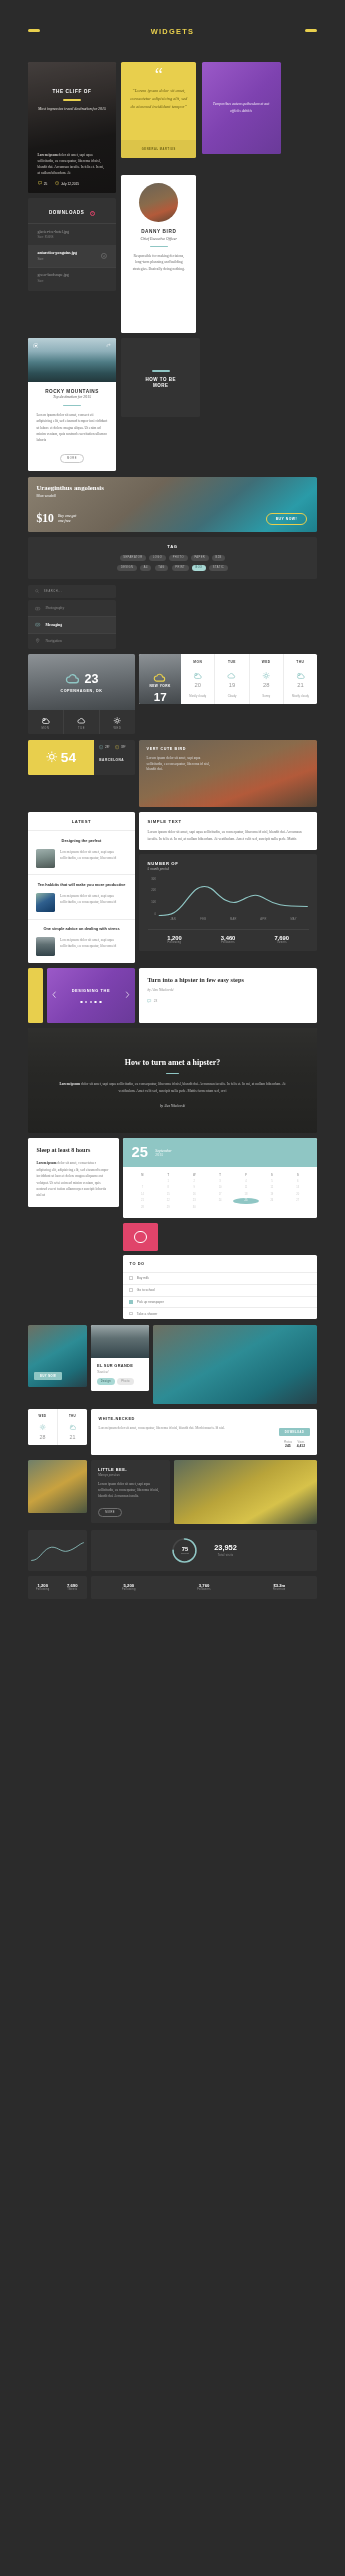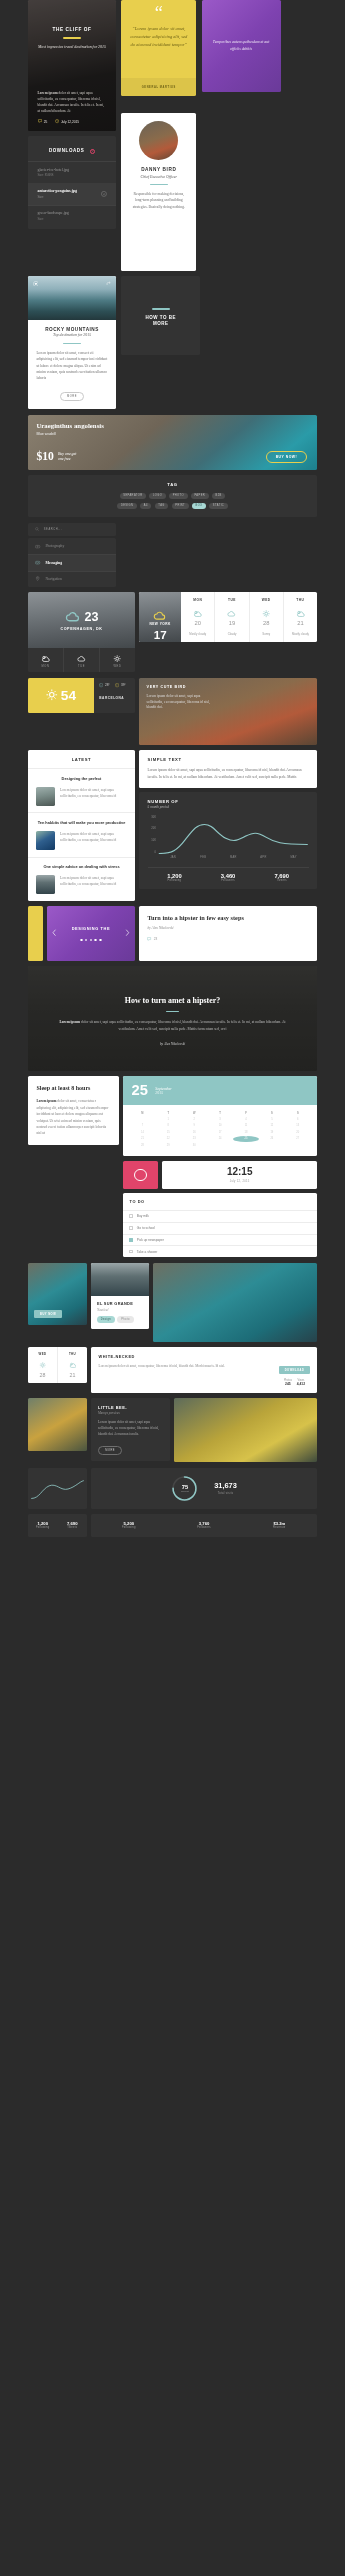--- a/index.html
+++ b/index.html
@@ -95,20 +95,25 @@
   
   .stat { flex:1; text-align:center; }
   .stat .v { font-size:5.8px; font-weight:bold; }
   .stat .k { font-size:2.6px; color:#9a9a9a; letter-spacing:0.3px; }
 </style>
 </head>
 <body>
 
 <div class="page">
 
+  <div class="hdr">
+    <div class="hdr-dash l"></div>
+    <div class="hdr-title">WIDGETS</div>
+    <div class="hdr-dash r"></div>
+  </div>
 
   <div class="row" style="padding-right:0;">
 
     <div class="card ph ph-cliff" style="width:88px;height:131px;">
       <div class="ovl"></div>
       <div class="on" style="padding:27px 9.5px 0;text-align:center;">
         <div style="font-size:4.7px;font-weight:bold;letter-spacing:0.6px;">THE CLIFF OF</div>
         <div class="sep"></div>
         <div class="serif ital" style="font-size:3.9px;line-height:1.55;color:#e6e2de;margin-top:4.2px;">Most impressive travel destination for 2015</div>
       </div>
@@ -659,24 +664,20 @@
       </div>
     </div>
   </div>
 
   <div class="row" style="padding-right:28px;gap:4.2px;align-items:flex-start;">
     <div style="width:91px;"></div>
     <div style="flex:1;">
       <div style="display:flex;gap:4.2px;">
         <div class="card" style="width:35px;height:28px;background:#e0446a;display:flex;align-items:center;justify-content:center;">
           <span style="width:12.6px;height:12.6px;border:1.3px solid #fff;border-radius:50%;display:block;"></span>
-        </div>
-        <div class="card white" style="flex:1;height:28px;display:flex;flex-direction:column;align-items:center;justify-content:center;">
-          <div style="font-size:10px;font-weight:bold;color:#2e2e2e;line-height:1;">12:15</div>
-          <div style="font-size:2.7px;color:#9a9a9a;margin-top:2.1px;letter-spacing:0.3px;">July 12, 2015</div>
         </div>
       </div>
 
       <div class="card white" style="margin-top:4.2px;">
         <div style="padding:5.8px 6.3px;font-size:3.9px;font-weight:bold;letter-spacing:0.6px;color:#2e2e2e;">TO DO</div>
         <div class="divider-l"></div>
         <div class="todo">
           <span class="cbx"></span>
           <span>Buy milk</span>
         </div>
@@ -785,21 +786,21 @@
         <svg viewBox="0 0 52 52" style="width:27px;height:27px;">
           <circle cx="26" cy="26" r="22" fill="none" stroke="#464646" stroke-width="3"></circle>
           <circle cx="26" cy="26" r="22" fill="none" stroke="#8fc6c4" stroke-width="3" stroke-dasharray="103.7 138.2" stroke-linecap="round" transform="rotate(-90 26 26)"></circle>
         </svg>
         <div style="position:absolute;inset:0;display:flex;flex-direction:column;align-items:center;justify-content:center;">
           <span style="font-size:5.8px;font-weight:bold;">75</span>
           <span style="font-size:2.4px;color:#9a9a9a;">percent</span>
         </div>
       </div>
       <div style="text-align:center;">
-        <div style="font-size:7.4px;font-weight:bold;">31,673</div>
+        <div style="font-size:7.4px;font-weight:bold;">23,952</div>
         <div style="font-size:2.6px;color:#9a9a9a;letter-spacing:0.3px;margin-top:1.1px;">Total visits</div>
       </div>
     </div>
   </div>
 
   <div class="row" style="padding-right:28px;gap:4.2px;padding-bottom:18px;">
     <div class="card" style="width:59px;height:23px;display:flex;align-items:center;">
       <div class="stat">
         <div class="v" style="font-size:4.2px;">1,200</div>
         <div class="k">Following</div>

